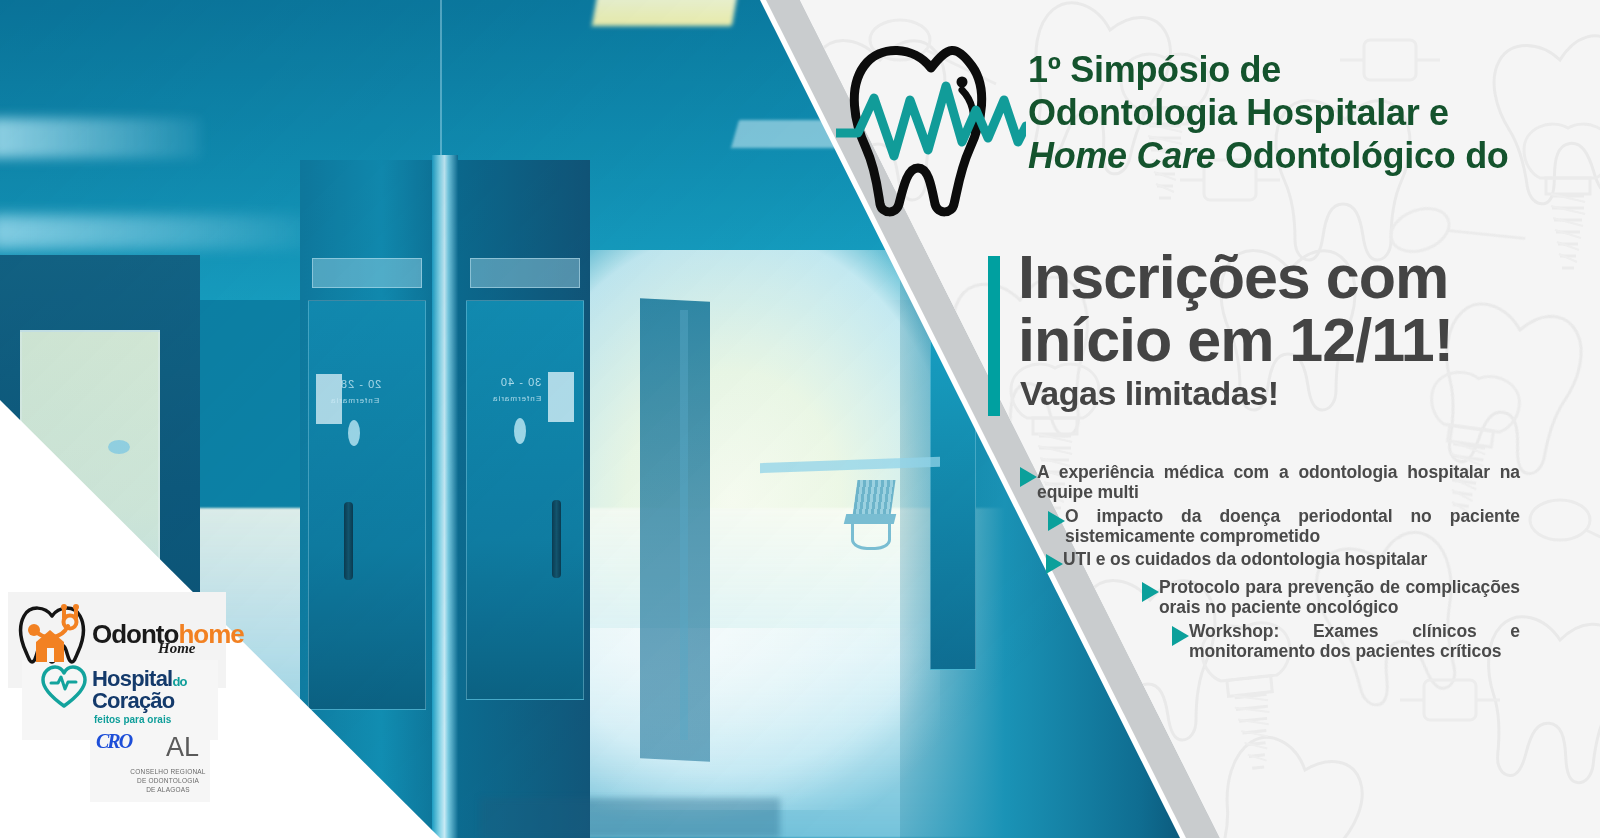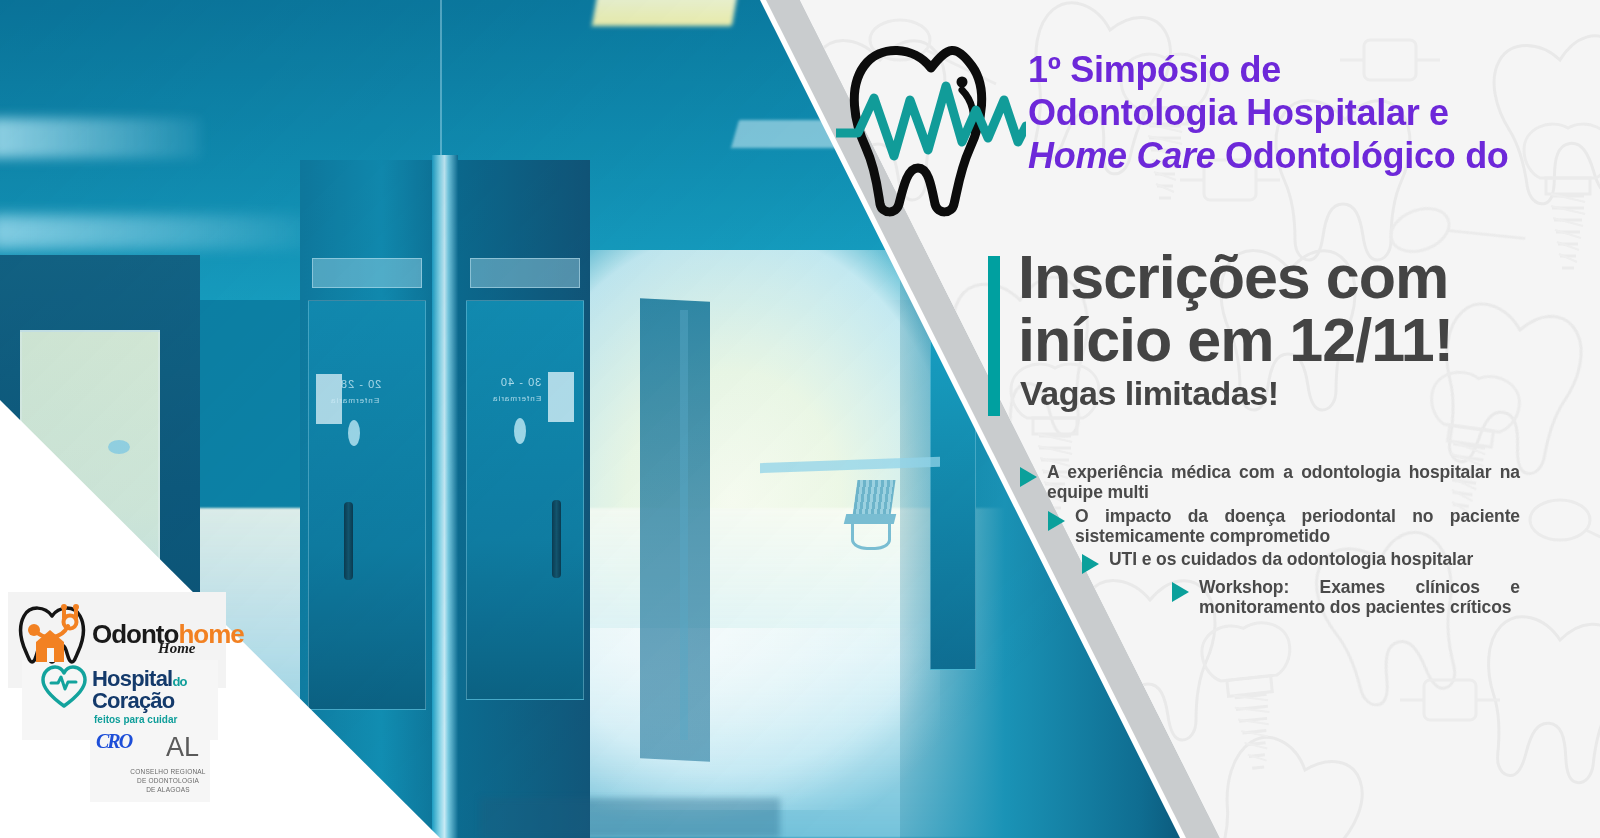--- a/index.html
+++ b/index.html
@@ -205,21 +205,21 @@
     opacity:1;
   }
   .wm svg{ position:absolute; left:0; top:0; }
 
   
   .tooth-logo{
     position:absolute; left:836px; top:38px; width:190px; height:180px;
   }
   .title{
     position:absolute; left:1028px; top:48px; width:560px;
-    color:#6d28d9;
+    color:#14532d;
     font-weight:bold;
     font-size:36px;
     line-height:1.20;
     letter-spacing:-0.3px;
   }
   .title em{ }
 
   
   .accent-bar{
     position:absolute; left:988px; top:256px; width:12px; height:160px;
@@ -239,41 +239,41 @@
     font-weight:bold;
     font-size:34px;
     letter-spacing:-0.5px;
   }
 
   
   .topics{
     position:absolute; left:1020px; top:462px; width:520px;
   }
   .topic{
-    display:flex; align-items:flex-start; gap:10px;
+    display:flex; align-items:flex-start; 
     margin-bottom:3px;
   }
   .topic .tri{
     flex:0 0 auto;
     width:0; height:0; margin-top:5px;
     border-left:17px solid #0ba09b;
     border-top:10px solid transparent;
     border-bottom:10px solid transparent;
   }
   .topic .txt{
     color:#4a4a4a;
     font-weight:bold;
     font-size:17.5px;
     line-height:1.16;
     letter-spacing:-0.1px;
   }
   .topic.just .txt{ text-align:justify; }
   .t0{ margin-left:0px;   width:500px; }
   .t1{ margin-left:28px;  width:472px; }
-  .t2{ margin-left:62px;  width:438px; }
+  .t2{ margin-left:26px;  width:438px; }
   .t3{ margin-left:100px; width:400px; }
   .t4{ margin-left:122px; width:378px; }
   .t5{ margin-left:152px; width:348px; }
 
   
   .logobox{
     position:absolute; left:8px; top:592px; width:218px; height:96px;
     background:#f3f3f3;
   }
   .logobox2{
@@ -487,20 +487,24 @@
       <span class="txt">A experiência médica com a odontologia hospitalar na equipe multi</span>
     </div>
     <div class="topic just t1">
       <span class="tri"></span>
       <span class="txt">O impacto da doença periodontal no paciente sistemicamente comprometido</span>
     </div>
     <div class="topic just t2">
       <span class="tri"></span>
       <span class="txt">UTI e os cuidados da odontologia hospitalar</span>
     </div>
+    <div class="topic just t4">
+      <span class="tri"></span>
+      <span class="txt">Protocolo para prevenção de complicações orais no paciente oncológico</span>
+    </div>
     <div class="topic just t5">
       <span class="tri"></span>
       <span class="txt">Workshop: Exames clínicos e monitoramento dos pacientes críticos</span>
     </div>
   </div>
 
   <div class="logobox"></div>
   <div class="logobox2"></div>
   <div class="logobox3"></div>
 
@@ -526,21 +530,21 @@
   <div class="hc-wrap">
     <svg width="48" height="46" viewBox="0 0 48 46" aria-hidden="true">
       <path d="M24 42 C 10 32, 3 24, 3 16 C 3 8, 9 3, 15 3 C 19 3, 22 5, 24 9
                C 26 5, 29 3, 33 3 C 39 3, 45 8, 45 16 C 45 24, 38 32, 24 42 Z" fill="none" stroke="#13a39d" stroke-width="3.5" stroke-linejoin="round"></path>
       <path d="M11 19 L18 19 L21 13 L25 25 L28 18 L36 18" fill="none" stroke="#13a39d" stroke-width="3" stroke-linecap="round" stroke-linejoin="round"></path>
     </svg>
     <div class="hc-text">
       <span>Hospital</span><span class="do">do</span><br>
       <span>Coração</span>
     </div>
-    <div class="hc-tag">feitos para cuidar</div>
+    <div class="hc-tag">feitos para orais</div>
   </div>
 
   <div class="cro-wrap">
     <div class="cro-logo">CRO</div>
     <div class="cro-al">AL</div>
     <div class="cro-sub">
       <div>CONSELHO REGIONAL</div>
       <div>DE ODONTOLOGIA</div>
       <div>DE ALAGOAS</div>
     </div>

